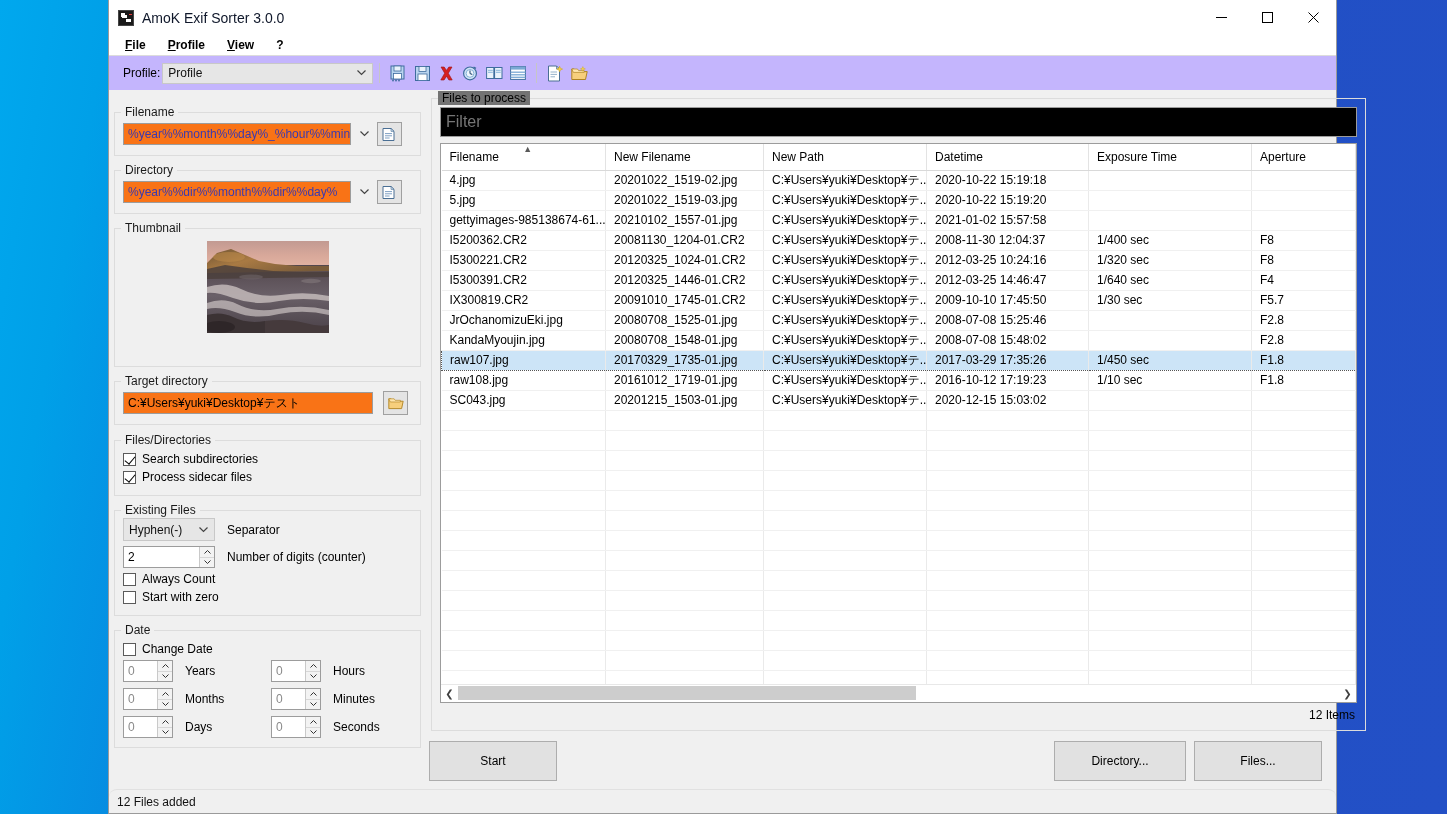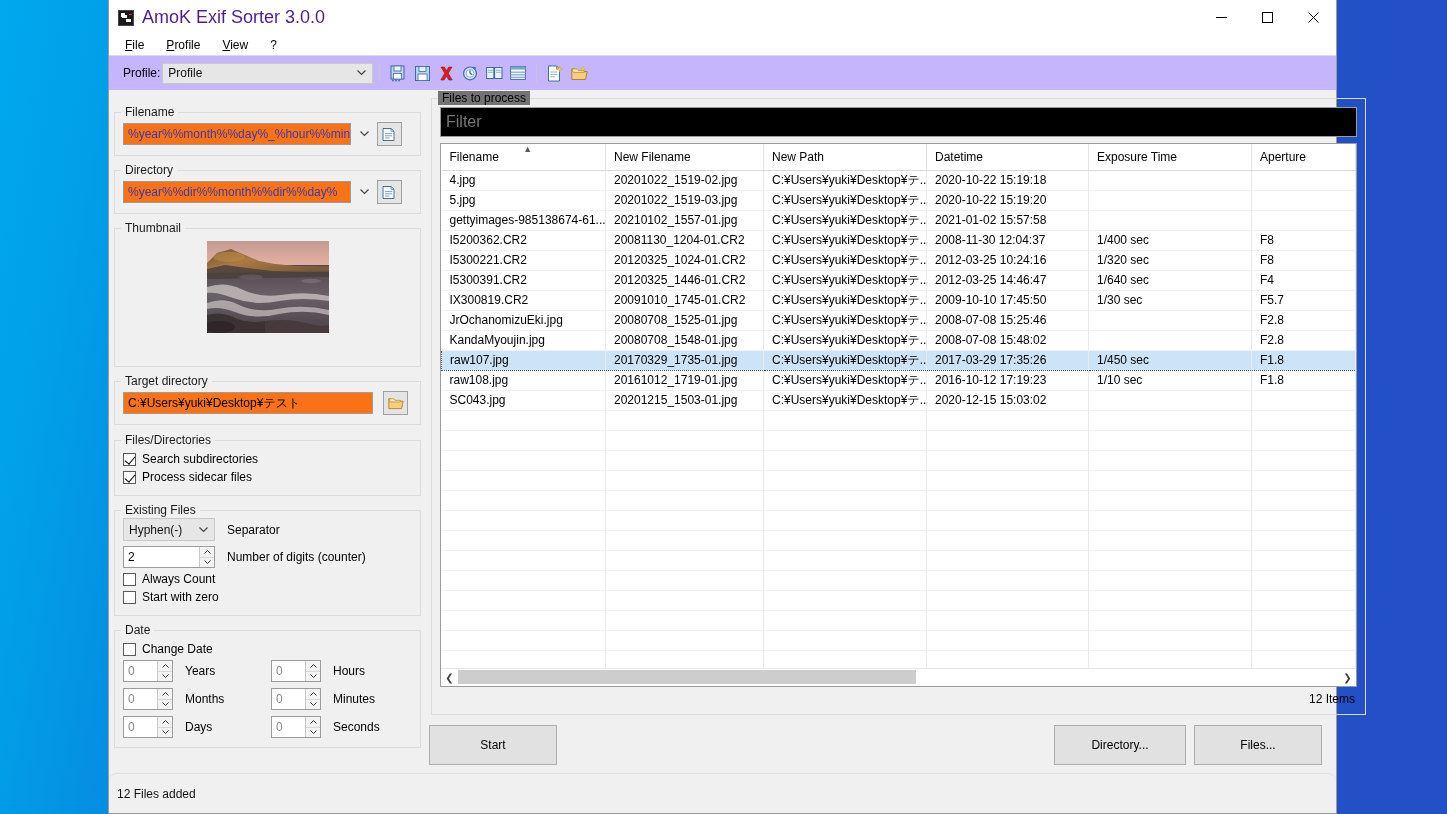--- a/index.html
+++ b/index.html
@@ -16,27 +16,27 @@
     background:#f0f0f0; border:1px solid #9a9a9a; border-top:none;
     display:flex; flex-direction:column;
   }
   
   .titlebar { height:35px; background:#fff; display:flex; align-items:center; flex:0 0 auto; }
   .app-icon { width:16px; height:16px; margin-left:9px; margin-right:8px;
     background:#1a1a1a; border:1px solid #444; position:relative; overflow:hidden; }
   .app-icon::before { content:""; position:absolute; left:2px; top:2px; width:4px; height:4px; background:#fff; }
   .app-icon::after { content:""; position:absolute; right:2px; bottom:3px; width:5px; height:3px; background:#fff;
     box-shadow:-4px -4px 0 0 #fff, 2px -6px 0 -1px #e03b3b; }
-  .title-text { font-size:18px; color:#4c1d95; }
+  .title-text { font-size:14px; color:#0f172a; }
   .wbtns { margin-left:auto; display:flex; height:35px; }
   .wbtn { width:46px; height:35px; display:flex; align-items:center; justify-content:center; }
   .wbtn svg { display:block; }
   
   .menubar { height:21px; background:#fff; display:flex; align-items:center; padding-left:14px; gap:18px; flex:0 0 auto;
-    border-bottom:1px solid #dcdcdc; }
+    border-bottom:1px solid #dcdcdc;font-weight:bold; }
   .menuitem { font-size:12px; color:#000; padding:1px 2px; cursor:default; }
   .mn-u { text-decoration:underline; }
   
   .toolbar { height:34px; background:#c4b5fd; display:flex; align-items:center; padding-left:14px; flex:0 0 auto; }
   .profile-label { font-size:12px; margin-right:2px; }
   .combo { height:21px; background:#e6e6e6; border:1px solid #c8c8c8; display:flex; align-items:center;
     padding:0 0 0 5px; font-size:12px; color:#111; }
   #profile-combo { width:211px; }
   .combo .arrow { margin-left:auto; width:22px; display:flex; align-items:center; justify-content:center; }
   .tb-sep { width:1px; height:20px; background:#c6c6c6; margin:0 6px; }
@@ -70,21 +70,21 @@
   .thumb { width:122px; height:92px; position:relative; overflow:hidden; }
   
   .spin { height:22px; border:1px solid #9c9c9c; background:#fff; display:flex; align-items:center;
     font-size:12px; color:#8a8a8a; padding-left:4px; }
   .spin .val { flex:1 1 auto; }
   .spin .btns { width:15px; height:20px; display:flex; flex-direction:column; border-left:1px solid #c9c9c9; }
   .spin .btns > div { flex:1; display:flex; align-items:center; justify-content:center; background:#f3f3f3; }
   .spin .btns > div:first-child { border-bottom:1px solid #d7d7d7; }
   .lbl { font-size:12px; }
   
-  .statusbar { height:40px; flex:0 0 auto; border-top:1px solid #e1e1e1; display:flex; align-items:center;
+  .statusbar { height:24px; flex:0 0 auto; border-top:1px solid #e1e1e1; display:flex; align-items:center;
     padding-left:8px; font-size:12px; color:#111;border-radius:8px; }
   
   .files-grp { border:1px solid #dcdcdc; position:relative; padding:8px; flex:1 1 auto; display:flex; flex-direction:column; min-height:0; }
   .files-grp > legend { position:absolute; top:-8px; left:6px; background:#737373; padding:0 4px; font-size:12px; }
   .filter { height:30px; border:1px solid #9c9c9c; background:#000000; display:flex; align-items:center;
     padding:0 5px; font-size:16px; color:#767676; flex:0 0 auto; }
   .tablebox { flex:1 1 auto; border:1px solid #9c9c9c; background:#fff; margin-top:6px; display:flex;
     flex-direction:column; min-height:0; overflow:hidden; }
   table.grid { border-collapse:collapse; width:100%; table-layout:fixed; font-size:12px; }
   table.grid th { font-weight:normal; text-align:left; height:26px; padding:0 0 0 8px;

